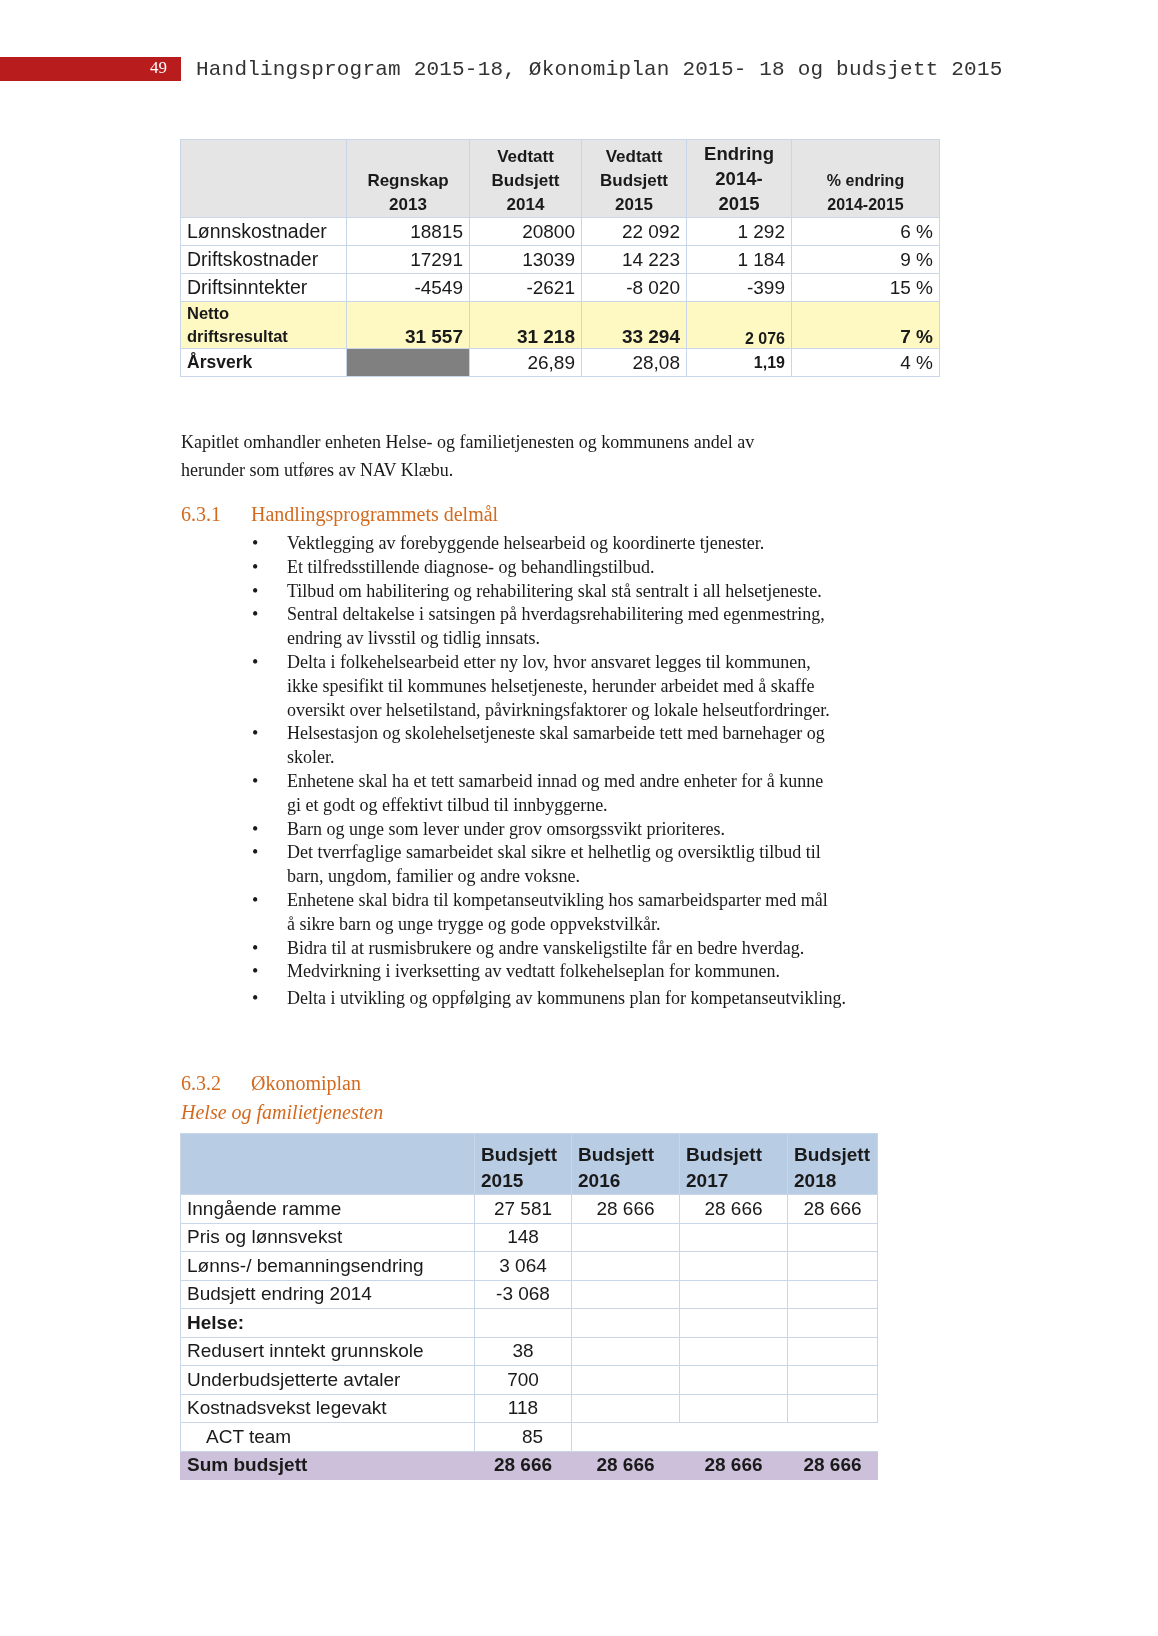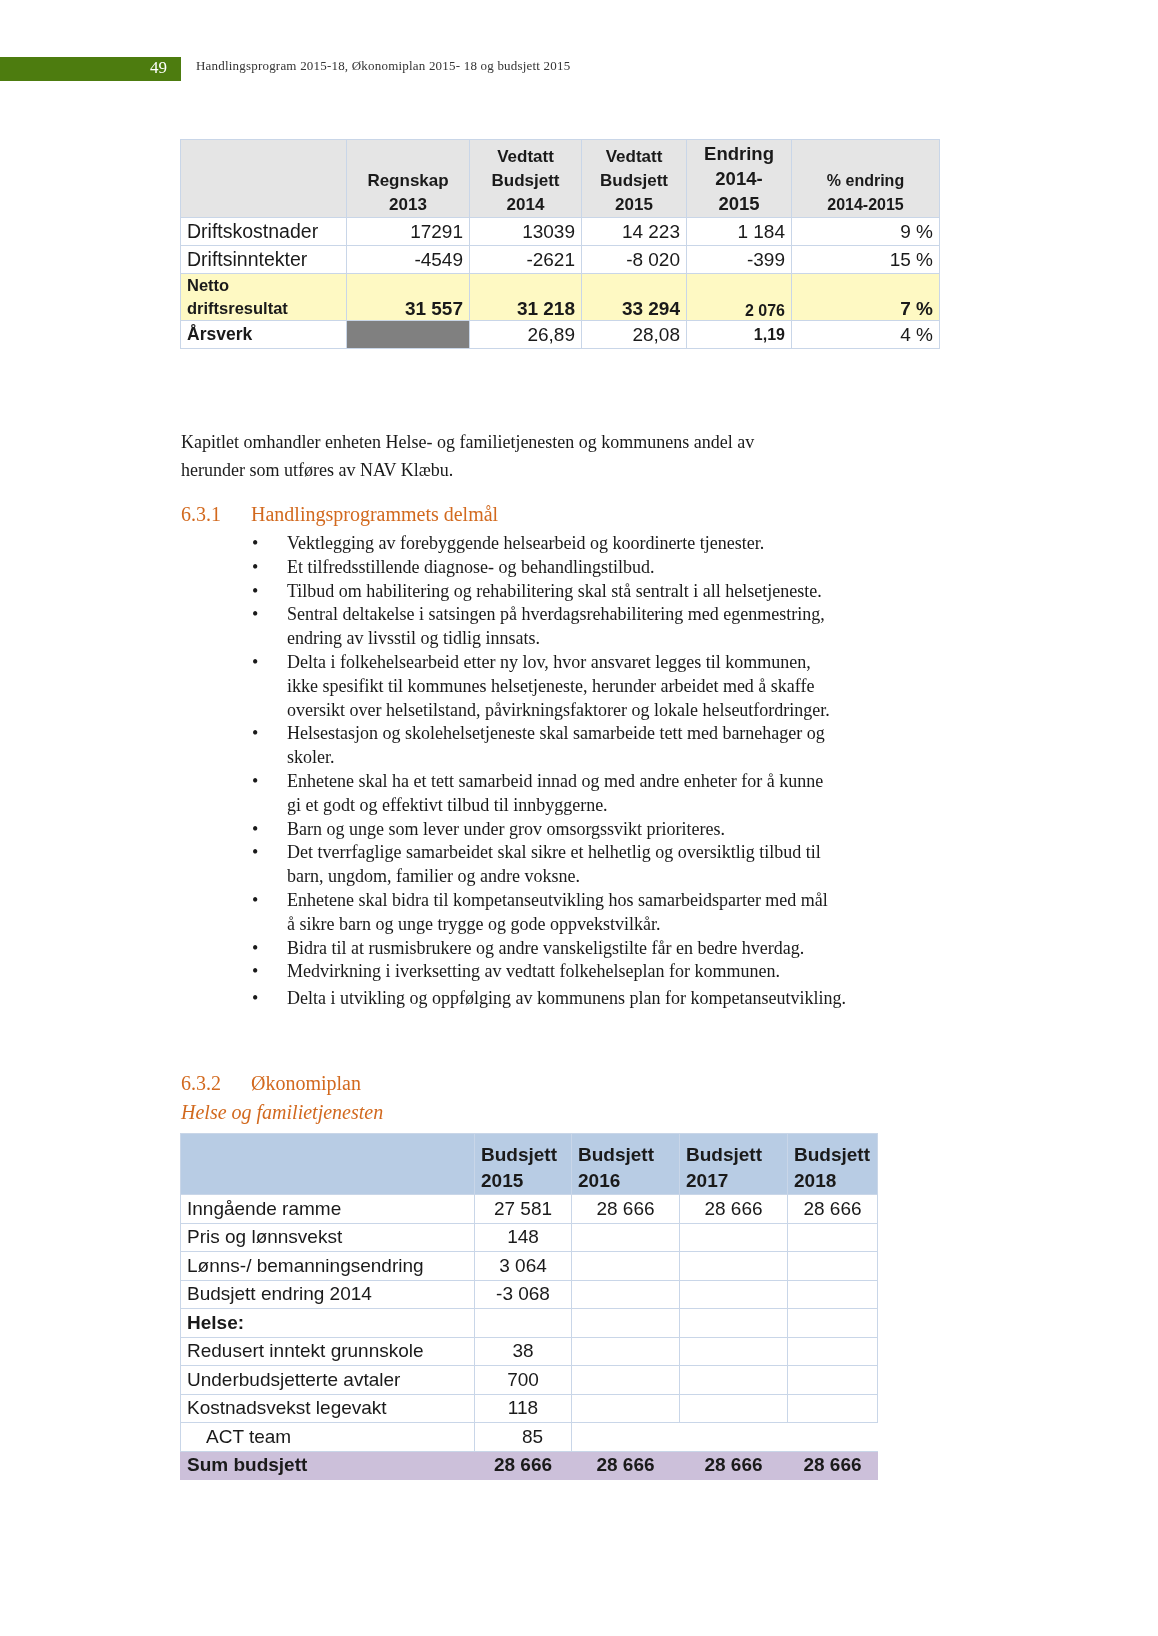--- a/index.html
+++ b/index.html
@@ -1,20 +1,20 @@
 <!DOCTYPE html>
 <html><head>
   <meta charset="utf-8">
   <style>
     html, body { margin: 0; padding: 0; background: #ffffff; }
     body { width: 1158px; height: 1636px; position: relative; overflow: hidden;
            font-family: "DejaVu Serif", "Liberation Serif", serif; color: #1a1a1a; }
-    .pagebar { position: absolute; left: 0; top: 57px; width: 181px; height: 24px; background: #4d7c0f; }
+    .pagebar { position: absolute; left: 0; top: 57px; width: 181px; height: 24px; background: #b91c1c; }
     .pagenum { position: absolute; right: 14px; top: 1px; color: #ffffff; font-size: 17px; font-family: "Liberation Serif", serif; }
-    .runhead { position: absolute; left: 196px; top: 58px; font-size: 13px; color: #333; font-family: Liberation Serif, serif; letter-spacing: 0.2px; }
+    .runhead { position: absolute; left: 196px; top: 58px; font-size: 21px; color: #333; font-family: Liberation Mono, monospace; letter-spacing: 0.2px; }
 
     table { border-collapse: collapse; position: absolute; font-family: "Liberation Sans", sans-serif; }
     td, th { border: 1px solid #c9d6e8; padding: 0 6px; }
     .t1 { left: 180px; top: 139px; width: 760px; }
     .t1 th { background: #e5e5e5; font-weight: bold; font-size: 17px; line-height: 24px; text-align: center; vertical-align: bottom; padding-bottom: 0; height: 77px; color: #1a1a1a; }
     .t1 th.endr { font-size: 18.5px; }
     .t1 th.pct { font-size: 16px; }
     .t1 td { font-size: 19px; height: 27px; text-align: right; }
     .t1 td.lbl { text-align: left; font-size: 19.5px; }
     .t1 tr.netto td { background: #fef9c3; font-weight: bold; height: 46px; vertical-align: bottom; }
@@ -60,20 +60,28 @@
     <tr>
       <th style="width:153px"></th>
       <th style="width:110px"><span>Regnskap</span><br><span>2013</span></th>
       <th style="width:99px"><span>Vedtatt</span><br><span>Budsjett</span><br><span>2014</span></th>
       <th style="width:92px"><span>Vedtatt</span><br><span>Budsjett</span><br><span>2015</span></th>
       <th class="endr" style="width:92px;vertical-align:middle;line-height:25px"><span>Endring</span><br><span>2014-</span><br><span>2015</span></th>
       <th class="pct"><span>% endring</span><br><span>2014-2015</span></th>
     </tr>
   </thead>
   <tbody>
+    <tr>
+      <td class="lbl">Lønnskostnader</td>
+      <td>18815</td>
+      <td>20800</td>
+      <td>22 092</td>
+      <td>1 292</td>
+      <td>6 %</td>
+    </tr>
     <tr>
       <td class="lbl">Driftskostnader</td>
       <td>17291</td>
       <td>13039</td>
       <td>14 223</td>
       <td>1 184</td>
       <td>9 %</td>
     </tr>
     <tr>
       <td class="lbl">Driftsinntekter</td>

